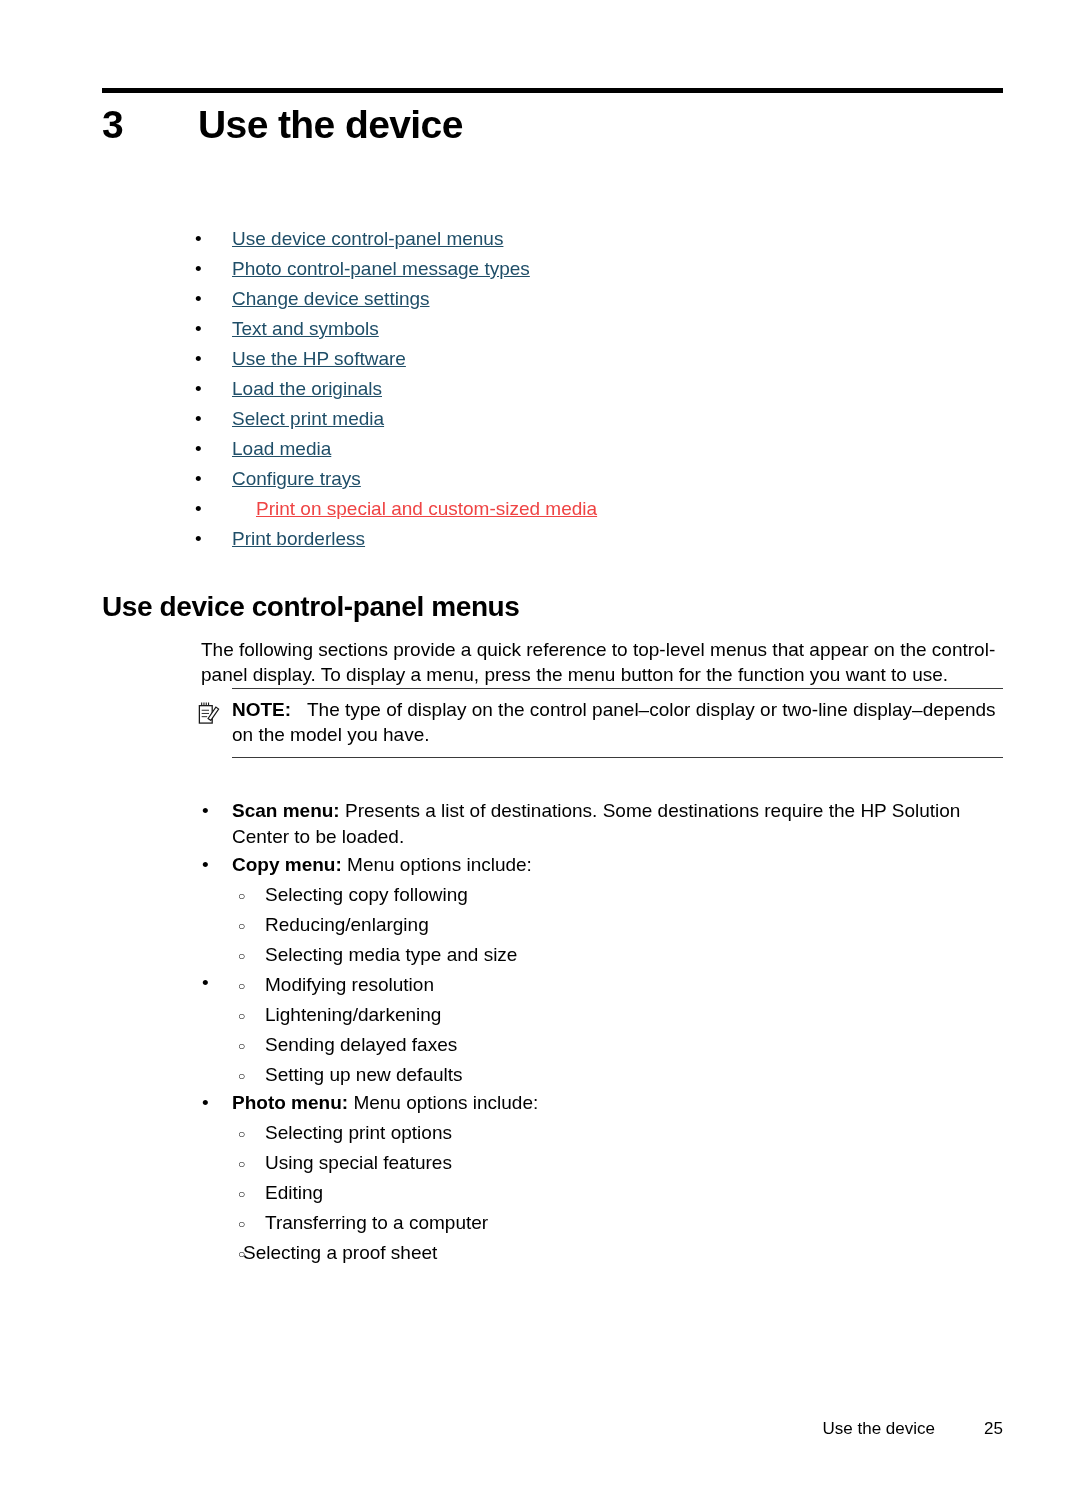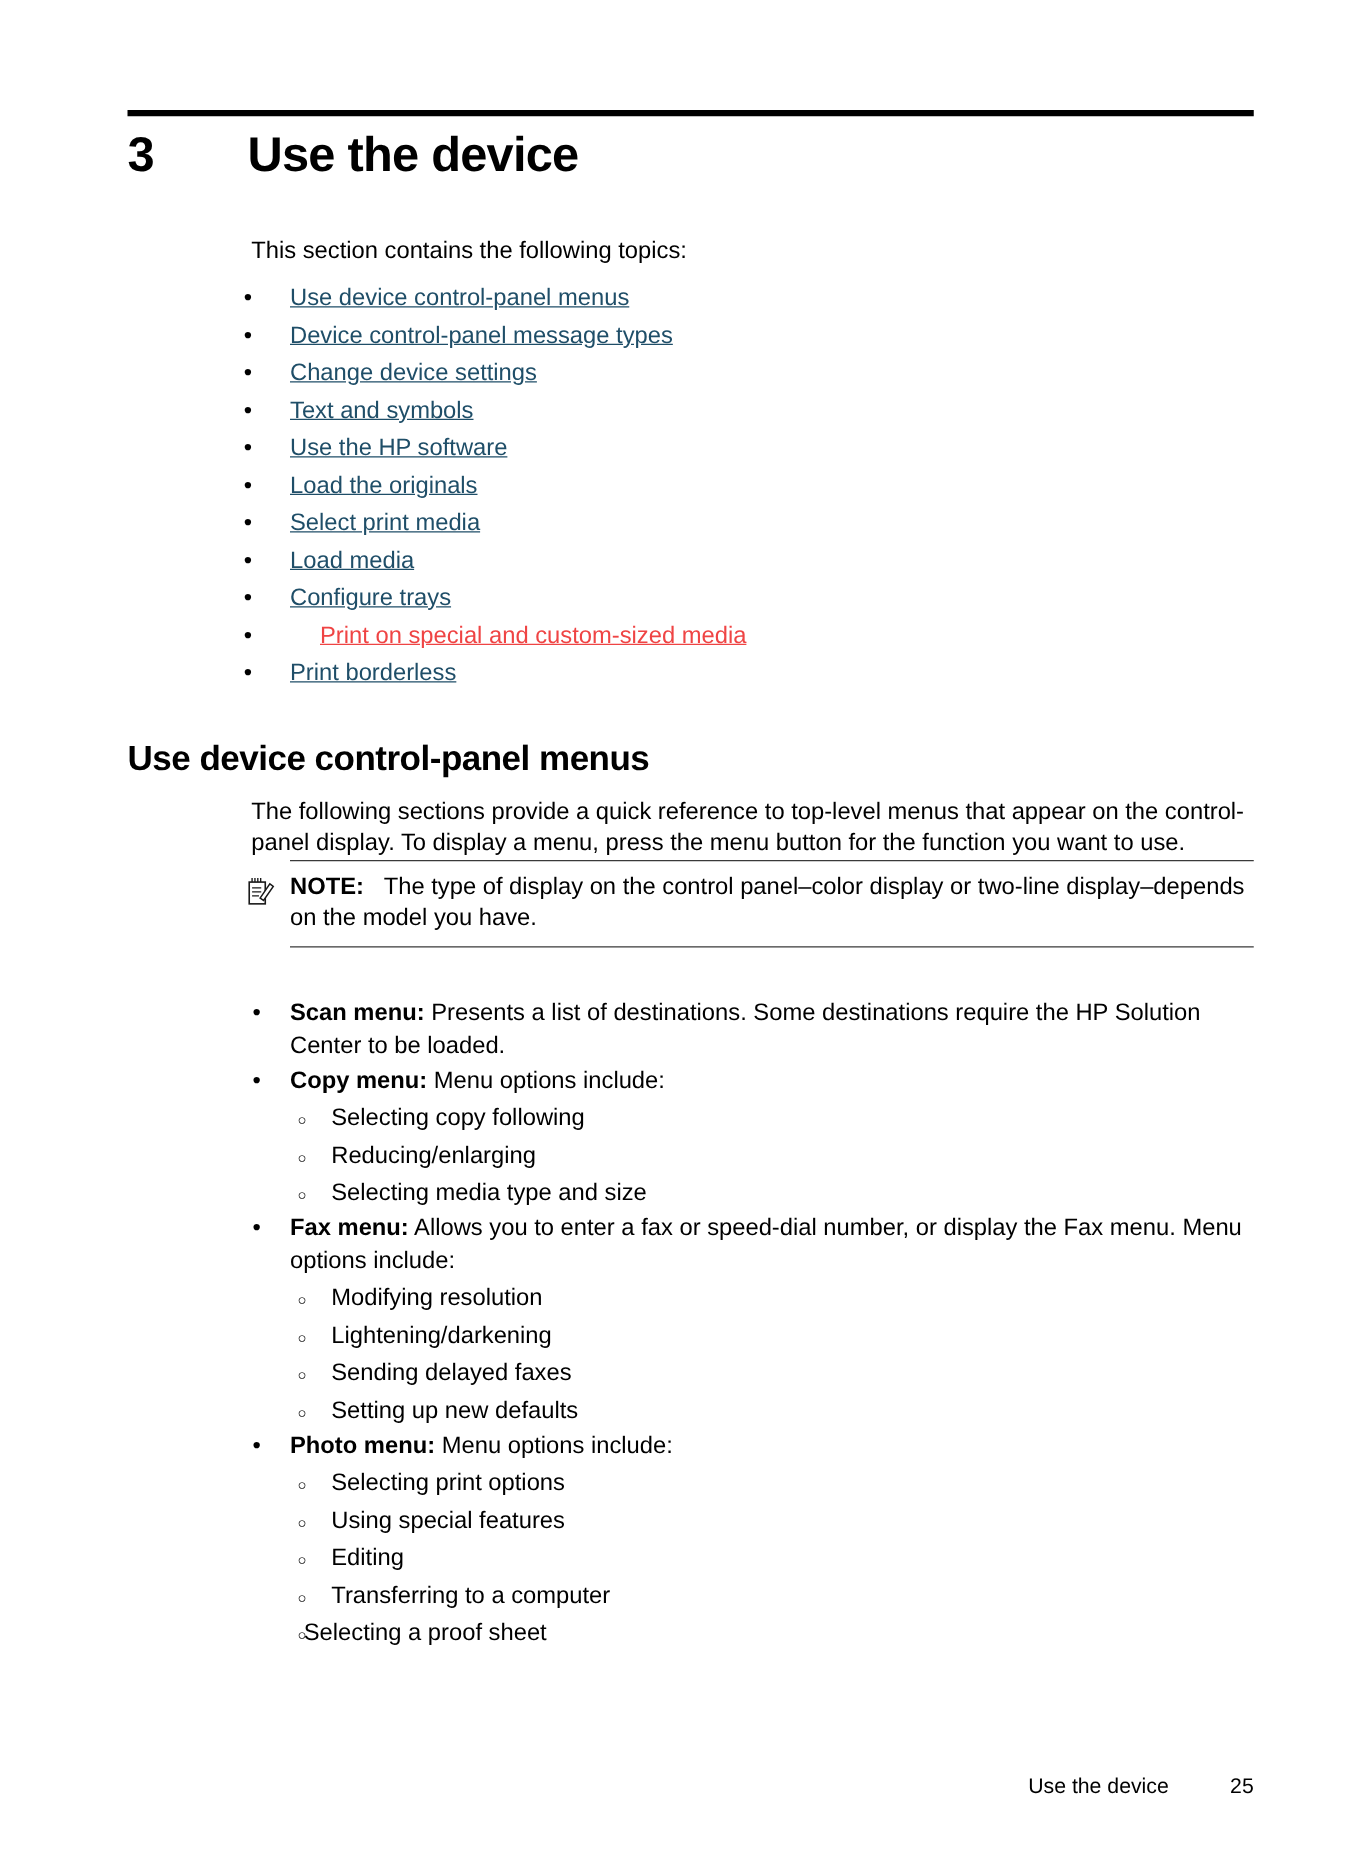--- a/index.html
+++ b/index.html
@@ -223,30 +223,29 @@
 
 <div class="page">
 
   <div class="chapter-rule"></div>
 
   <div class="chapter-head">
     <div class="chapter-num">3</div>
     <div class="chapter-title">Use the device</div>
   </div>
 
-  <div class="intro">This section contains the following topics:</div>
 
   <div class="topic-list">
       <div class="topic-row">
         <span class="topic-bullet">•</span>
         <span class="topic-link" style="color: rgb(31, 78, 104);">Use device control-panel menus</span>
       </div>
       <div class="topic-row">
         <span class="topic-bullet">•</span>
-        <span class="topic-link" style="color: rgb(31, 78, 104);">Device control-panel message types</span>
+        <span class="topic-link" style="color: rgb(31, 78, 104);">Photo control-panel message types</span>
       </div>
       <div class="topic-row">
         <span class="topic-bullet">•</span>
         <span class="topic-link" style="color: rgb(31, 78, 104);">Change device settings</span>
       </div>
       <div class="topic-row">
         <span class="topic-bullet">•</span>
         <span class="topic-link" style="color: rgb(31, 78, 104);">Text and symbols</span>
       </div>
       <div class="topic-row">
@@ -322,21 +321,20 @@
             <span class="sub-text" style="display: block;">Reducing/enlarging</span>
           </div>
           <div class="sub-item">
             <span class="sub-bullet">○</span>
             <span class="sub-text" style="display: block;">Selecting media type and size</span>
           </div>
         </div>
       </div>
       <div class="menu-item">
         <span class="menu-bullet">•</span>
-        <div class="menu-text"><b>Fax menu:</b><span> Allows you to enter a fax or speed-dial number, or display the Fax menu. Menu options include:</span></div>
         <div class="sub-list">
           <div class="sub-item">
             <span class="sub-bullet">○</span>
             <span class="sub-text" style="display: block;">Modifying resolution</span>
           </div>
           <div class="sub-item">
             <span class="sub-bullet">○</span>
             <span class="sub-text" style="display: block;">Lightening/darkening</span>
           </div>
           <div class="sub-item">

